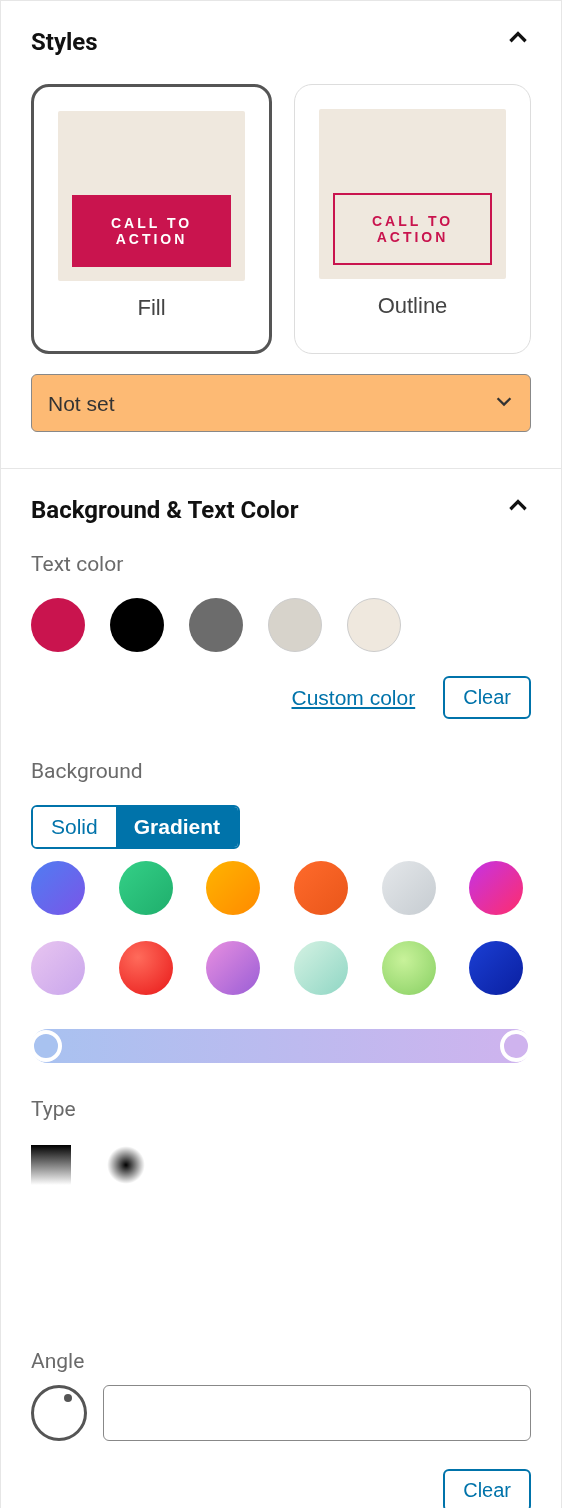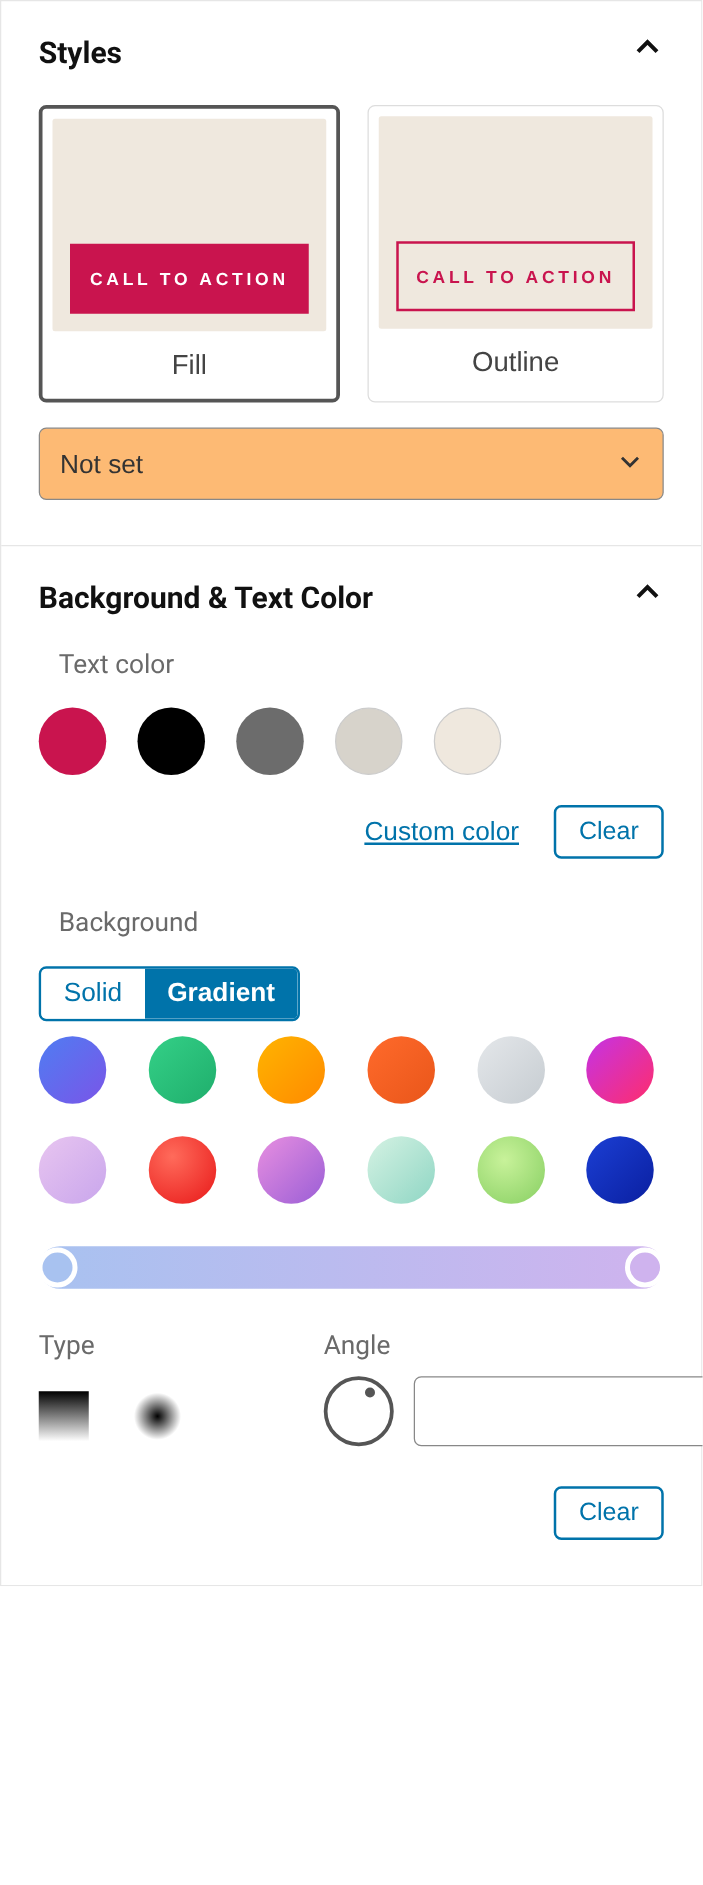--- a/index.html
+++ b/index.html
@@ -37,24 +37,24 @@
   .style-cards {
     display: flex;
     gap: 22px;
     margin-bottom: 20px;
   }
   .style-card {
     flex: 1;
     display: flex;
     flex-direction: column;
     border: 1px solid #ddd;
-    border-radius: 6px;
-    background: #fff;
-    cursor: pointer;
-    padding: 0;
+    border-radius: 18px;
+    background: #fff;
+    cursor: pointer;
+    padding: 16px;
     overflow: hidden;
   }
   .style-card.selected {
     border: 3px solid #555;
   }
   .preview {
     background: #efe8de;
     height: 170px;
     position: relative;
     margin: 8px 8px 0 8px;
@@ -115,21 +115,21 @@
     right: 16px;
     top: 50%;
     transform: translateY(-50%);
     pointer-events: none;
     color: #333;
   }
   
   .sublabel {
     font-size: 21px;
     color: #6a6a6a;
-    margin: 18px 16px 22px;
+    margin: 18px 0 22px;
   }
   .swatch-row {
     display: flex;
     gap: 25px;
     flex-wrap: wrap;
     margin-bottom: 20px;
   }
   .swatch {
     width: 54px;
     height: 54px;
@@ -206,21 +206,22 @@
     position: absolute;
     top: 50%;
     transform: translate(-50%, -50%);
     width: 32px;
     height: 32px;
     border-radius: 50%;
     border: 4px solid #fff;
   }
   .type-angle {
     display: flex;
-    gap: 28px;
+    gap: 52px;
+    flex-direction: column;
   }
   .type-col { flex: 0 0 200px; }
   .angle-col { flex: 1; }
   .type-opts {
     display: flex;
     gap: 36px;
     margin-top: 16px;
     align-items:center;
     height:56px;
   }

